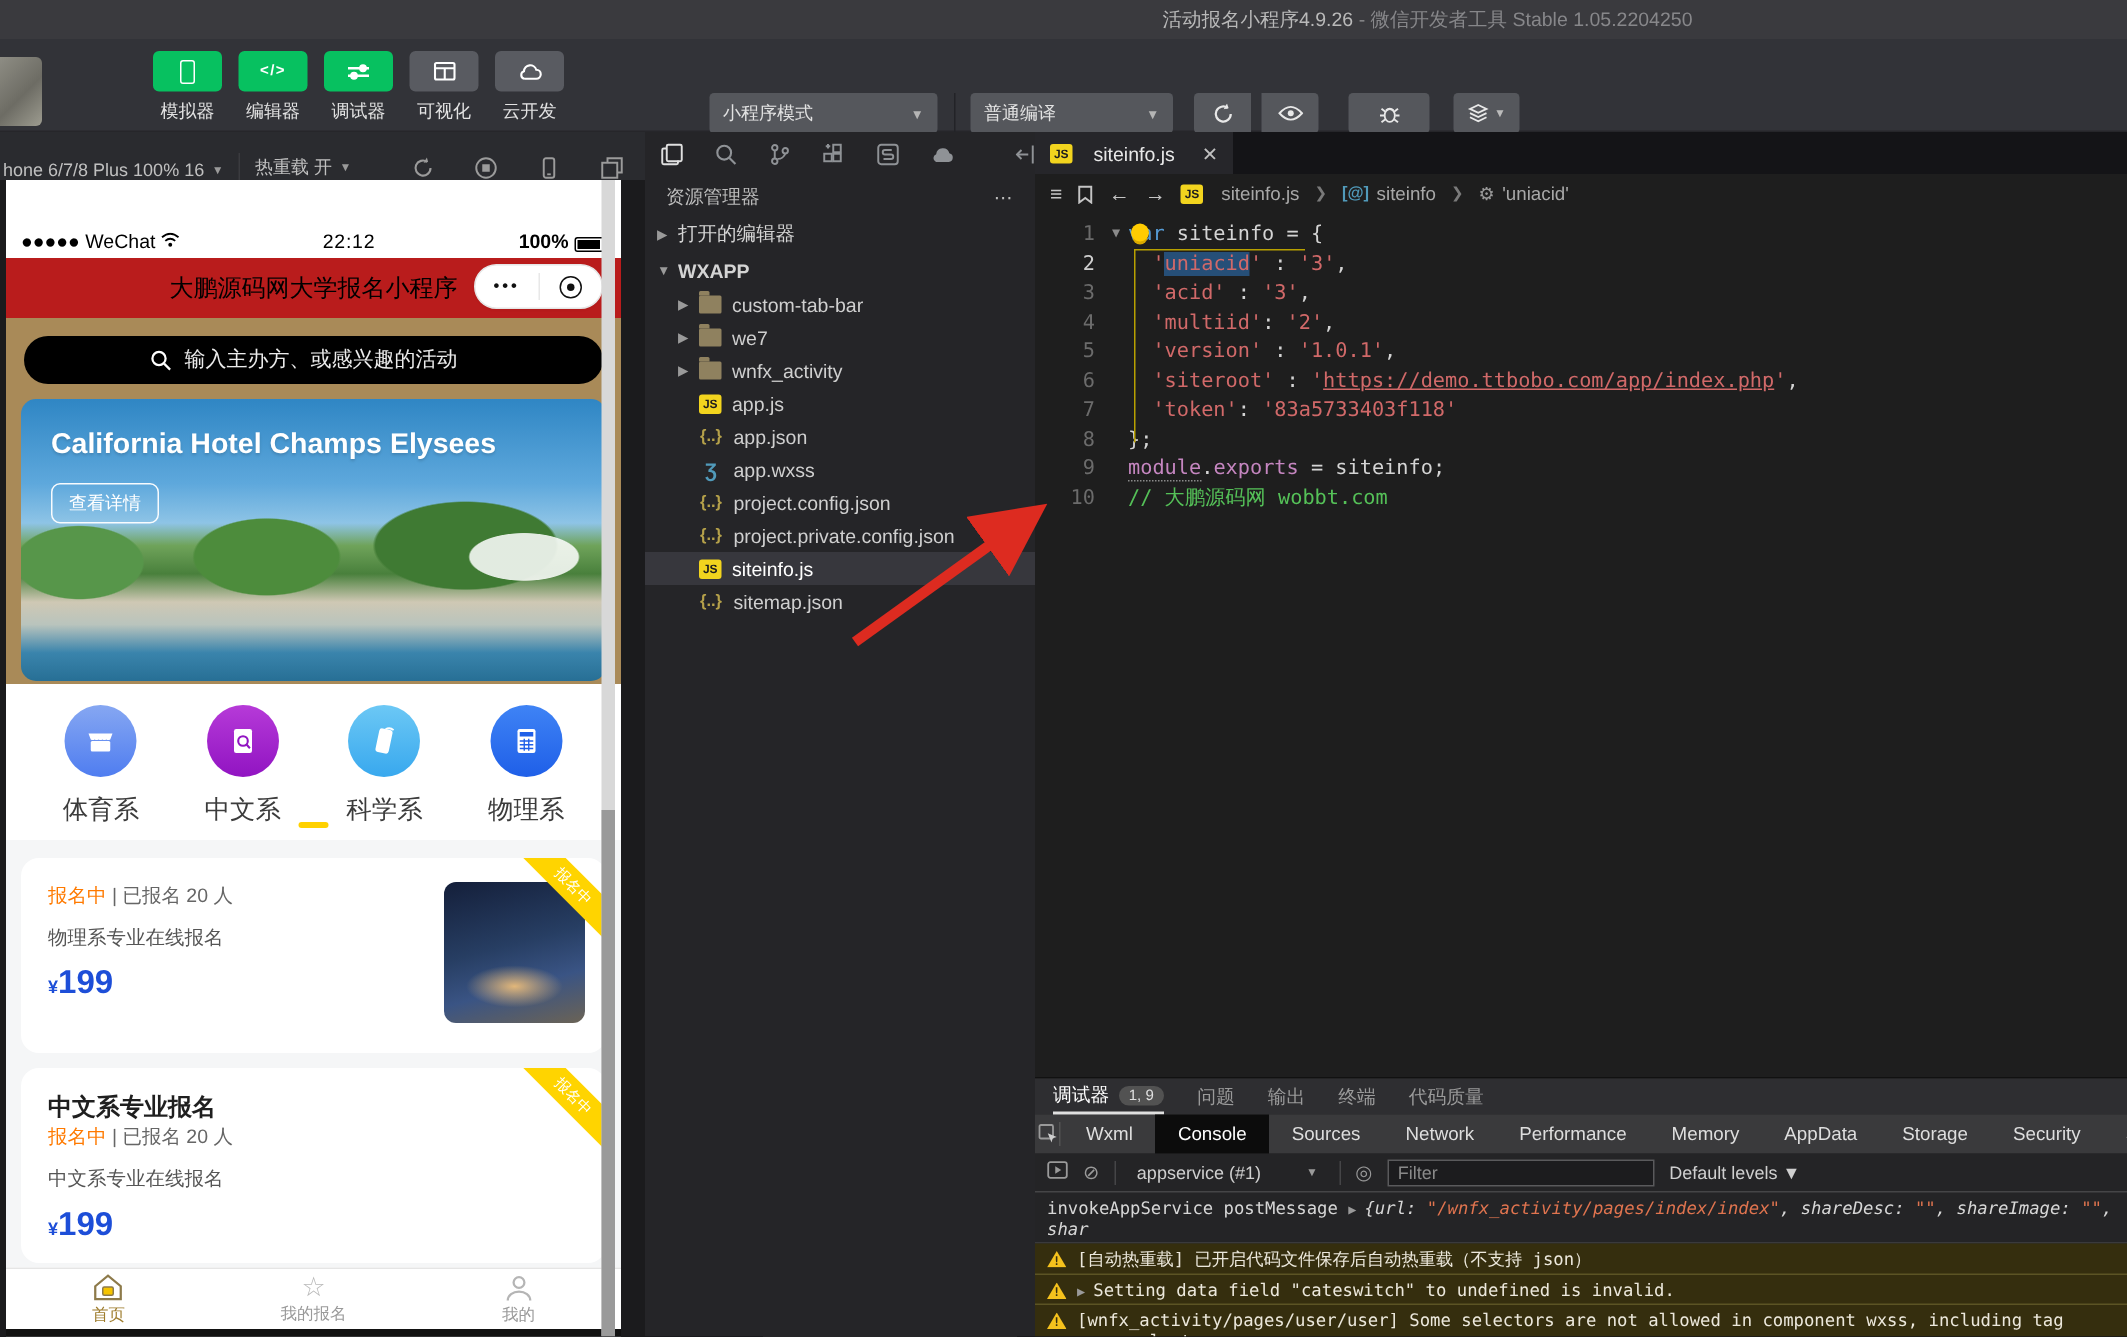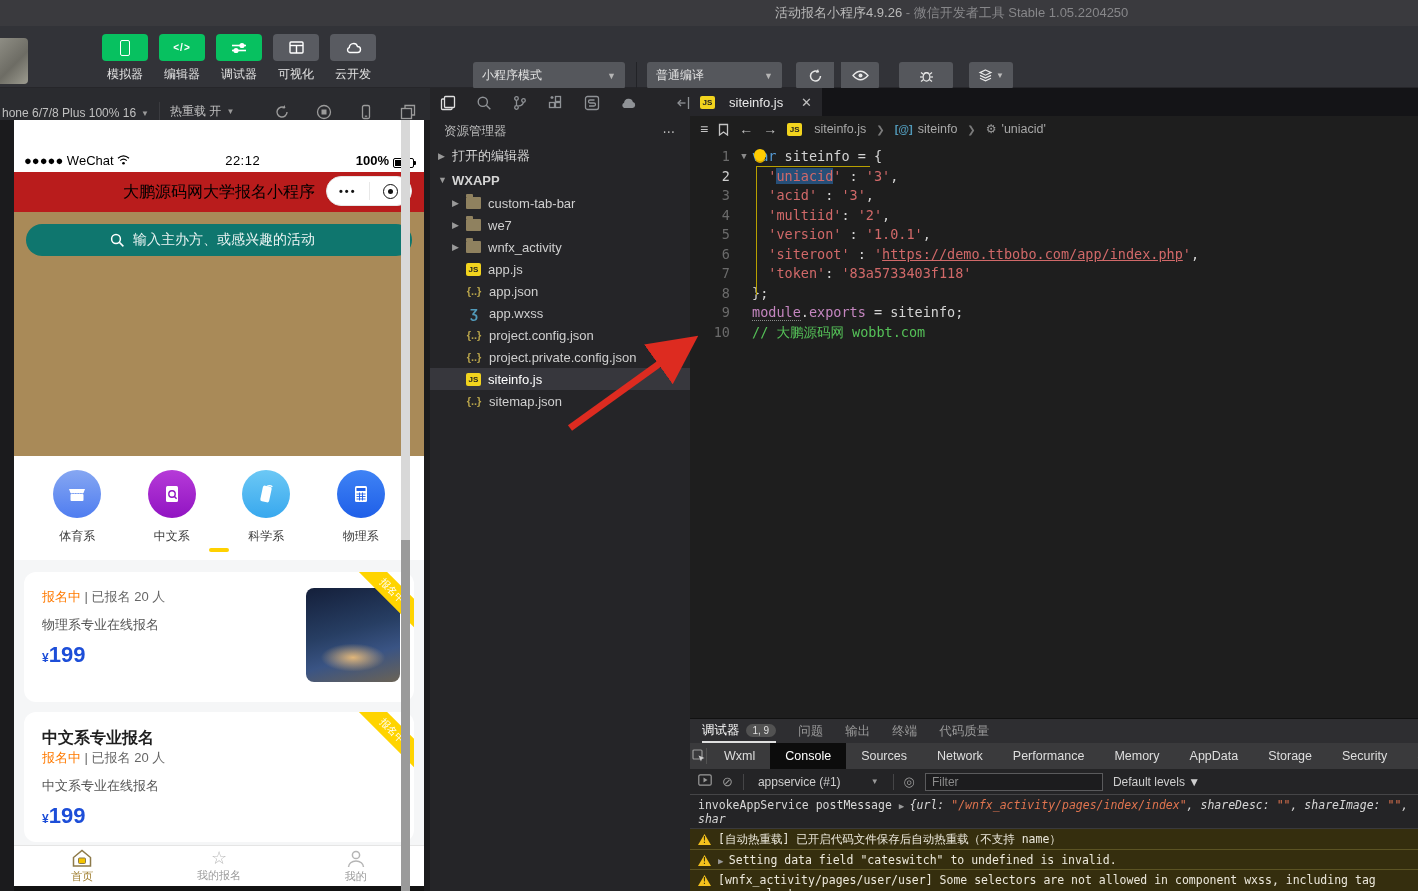--- a/index.html
+++ b/index.html
@@ -44,21 +44,21 @@
 
   
   .left-col { position:absolute; left:0; top:88px; width:430px; height:803px; background:#1b1b1d; }
   .device-bar { position:absolute; left:0; top:0; width:430px; height:32px; background:#2a2b2f; display:flex; align-items:flex-end; color:#c0c0c0; font-size:12px; }
   .device-bar .seg { padding:0 10px; display:flex; align-items:center; gap:5px; white-space:nowrap; cursor:pointer; }
   .device-bar .caret { font-size:8px; color:#9a9a9a; }
   .device-bar .vline { width:1px; height:18px; background:#3a3b3f; }
   .device-icons { margin-left:auto; display:flex; gap:26px; padding-right:14px; color:#9b9b9b; }
   .device-icons svg { display:block; }
 
-  .phone { position:absolute; left:14px; top:32px; width:410px; height:771px; background:#ffffff; overflow:hidden; }
+  .phone { position:absolute; left:4px; top:32px; width:410px; height:771px; background:#ffffff; overflow:hidden; }
   .phone-scrollbar { position:absolute; left:401px; top:32px; width:9px; height:771px; background:#d8d8d8; }
   .phone-scrollbar .thumb { position:absolute; left:0; top:420px; width:9px; height:351px; background:#9a9a9a; }
 
   .statusbar { height:52px; padding:28px 10px 0 10px; display:flex; align-items:center; font-size:13px; color:#000; }
   .statusbar .sb-left { display:flex; align-items:center; gap:3px; }
   .statusbar .sb-time { flex:1; text-align:center; letter-spacing:.5px; }
   .statusbar .sb-right { display:flex; align-items:flex-end; gap:4px;font-weight:bold; }
   .battery { width:21px; height:10px; border:1px solid #000; border-radius:2px; position:relative; }
   .battery::after { content:""; position:absolute; left:1px; top:1px; bottom:1px; width:15px; background:#000; }
   .battery::before { content:""; position:absolute; right:-3px; top:2px; width:2px; height:4px; background:#000; border-radius:0 1px 1px 0; }
@@ -66,39 +66,39 @@
   .navbar { height:40px; position:relative; display:flex; align-items:center; justify-content:center; background:#b91c1c; }
   .nav-title { font-size:16px; color:#000; }
   .capsule { position:absolute; right:12px; top:4px; width:86px; height:30px; border:1px solid #e6e6e6; border-radius:15px; background:#fff; box-shadow:0 1px 2px rgba(0,0,0,.04); display:flex; align-items:center; }
   .capsule .dots { flex:1; text-align:center; font-size:11px; letter-spacing:2px; color:#111; font-weight:bold; }
   .capsule .cap-div { width:1px; height:18px; background:#e8e8e8; }
   .capsule .target { flex:1; display:flex; align-items:center; justify-content:center; }
   .target .ring { width:15px; height:15px; border:1.6px solid #111; border-radius:50%; display:flex; align-items:center; justify-content:center; }
   .target .dot { width:5px; height:5px; background:#111; border-radius:50%; }
 
   .tan-section { height:244px; background:#a98a58; padding:12px 12px 0 12px; }
-  .searchbar { height:32px; background:#0f766e; border-radius:16px; display:flex; align-items:center; justify-content:flex-start; padding-left:84px; gap:8px; color:rgba(255,255,255,.92); font-size:14px; }
+  .searchbar { height:32px; background:#000000; border-radius:16px; display:flex; align-items:center; justify-content:flex-start; padding-left:84px; gap:8px; color:rgba(255,255,255,.92); font-size:14px; }
   .banner { margin:10px -2px 0 -2px; height:188px; border-radius:10px; position:relative; overflow:hidden;
     background:
       radial-gradient(60px 26px at 86% 56%, rgba(255,255,255,.85) 0 60%, transparent 62%),
       radial-gradient(100px 48px at 76% 52%, #3f7a33 0 60%, transparent 62%),
       radial-gradient(80px 42px at 42% 56%, #4d8c3c 0 60%, transparent 62%),
       radial-gradient(70px 40px at 10% 58%, #57964a 0 60%, transparent 62%),
       linear-gradient(180deg,#2f86c4 0%, #5ea8dc 30%, #8ec4e6 44%, #6fa35a 52%, #49803c 62%, #cfc8b4 72%, #b9c4bd 80%, #3a84ac 90%, #276f95 100%); }
   .banner-title { position:absolute; left:20px; top:20px; color:#fff; font-size:19px; font-weight:bold; text-shadow:0 1px 2px rgba(0,0,0,.15); }
   .banner-cta { position:absolute; left:20px; top:56px; color:#fff; font-size:12px; border:1px solid rgba(255,255,255,.95); border-radius:6px; padding:4px 11px; cursor:pointer; }
 
   .cat-card { height:104px; background:#fff; border-radius:0 0 0 0; position:relative; display:flex; justify-content:space-around; padding:14px 16px 0 16px; }
   .cat-item { display:flex; flex-direction:column; align-items:center; width:64px; cursor:pointer; }
   .cat-circle { width:48px; height:48px; border-radius:50%; display:flex; align-items:center; justify-content:center; }
   .cat-circle.c1 { background:linear-gradient(180deg,#86a7f2,#4f7df0); }
   .cat-circle.c2 { background:linear-gradient(180deg,#b63ad8,#9114c2); }
   .cat-circle.c3 { background:linear-gradient(180deg,#6cc8f5,#38a8ee); }
   .cat-circle.c4 { background:linear-gradient(180deg,#3f83f5,#1f5fe8); }
-  .cat-label { margin-top:10px; font-size:12px; color:#3c3c3c; }
+  .cat-label { margin-top:10px; font-size:17px; color:#3c3c3c; }
   .page-dash { position:absolute; left:50%; bottom:8px; transform:translateX(-50%); width:20px; height:4px; border-radius:2px; background:#ffd100; }
 
   .list-area { height:285px; background:#f5f6f7; padding:12px 10px 0 10px; }
   .act-card { position:relative; height:130px; background:#fff; border-radius:12px; margin-bottom:10px; padding:16px 18px; overflow:hidden; cursor:pointer; }
   .act-title { font-size:16px; font-weight:bold; color:#1f1f1f; }
   .act-meta { font-size:13px; }
   .act-status { color:#ff7a00; }
   .act-sep, .act-enrolled { color:#666; }
   .act-desc { margin-top:10px; font-size:13px; color:#555; }
   .act-price { margin-top:8px; color:#1d4ed8; }
@@ -395,20 +395,24 @@
       </div>
 
       <div class="tan-section">
         <div class="searchbar">
           <svg width="15" height="15" viewBox="0 0 15 15">
               <circle cx="6" cy="6" r="4.4" fill="none" stroke="#fff" stroke-width="1.5"></circle>
               <line x1="9.4" y1="9.4" x2="13.4" y2="13.4" stroke="#fff" stroke-width="1.5"></line>
             </svg>
           <span>输入主办方、或感兴趣的活动</span>
         </div>
+        <div class="banner">
+          <div class="banner-title">California Hotel Champs Elysees</div>
+          <div class="banner-cta">查看详情</div>
+        </div>
       </div>
 
       <div class="cat-card">
         <div class="cat-item">
           <div class="cat-circle c1">
               <svg width="22" height="22" viewBox="0 0 22 22">
                 <g fill="#fff">
                   <path d="M3 6 h16 l-1.5 4 a2.5 2.5 0 0 1 -2.6 0 a2.5 2.5 0 0 1 -2.6 0 a2.5 2.5 0 0 1 -2.6 0 a2.5 2.5 0 0 1 -2.6 0 a2.5 2.5 0 0 1 -2.6 0 Z"></path>
                   <rect x="4.5" y="11" width="13" height="7" rx="1"></rect>
                 </g>
@@ -740,21 +744,21 @@
         <span class="ct-levels">
             <span>Default levels ▼</span>
           </span>
       </div>
       <div class="console-lines">
           <div class="console-line log">
             <span class="cl-body"><span><span class="c-plain">invokeAppService postMessage </span><span class="c-arrow">▶ </span><span class="c-obj">{</span><span class="c-key">url: </span><span class="c-vstr">"/wnfx_activity/pages/index/index"</span><span class="c-obj">, </span><span class="c-key">shareDesc: </span><span class="c-vstr">""</span><span class="c-obj">, </span><span class="c-key">shareImage: </span><span class="c-vstr">""</span><span class="c-obj">, shar</span></span></span>
           </div>
           <div class="console-line warn">
             <span class="warn-ico">!</span>
-            <span class="cl-body"><span><span class="c-plain">[自动热重载] 已开启代码文件保存后自动热重载（不支持 name）</span></span></span>
+            <span class="cl-body"><span><span class="c-plain">[自动热重载] 已开启代码文件保存后自动热重载（不支持 json）</span></span></span>
           </div>
           <div class="console-line warn">
             <span class="warn-ico">!</span>
             <span class="cl-body"><span><span class="c-arrow">▶ </span><span class="c-plain">Setting data field "cateswitch" to undefined is invalid.</span></span></span>
           </div>
           <div class="console-line warn">
             <span class="warn-ico">!</span>
             <span class="cl-body"><span><span class="c-plain">[wnfx_activity/pages/user/user] Some selectors are not allowed in component wxss, including tag name selecto</span></span></span>
           </div>
         </div>

